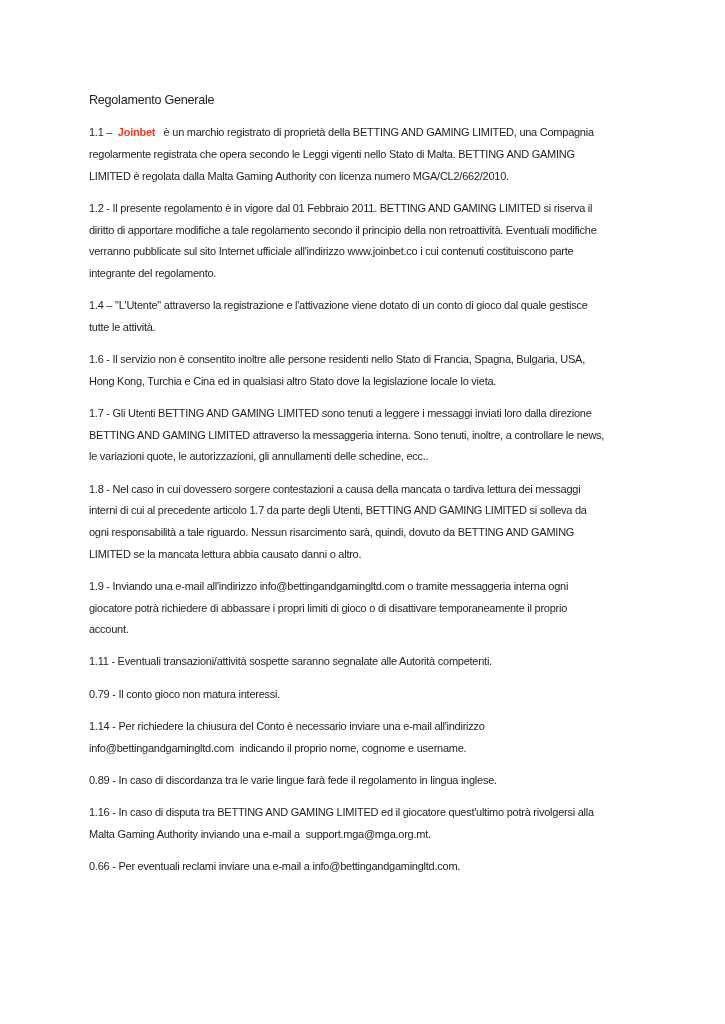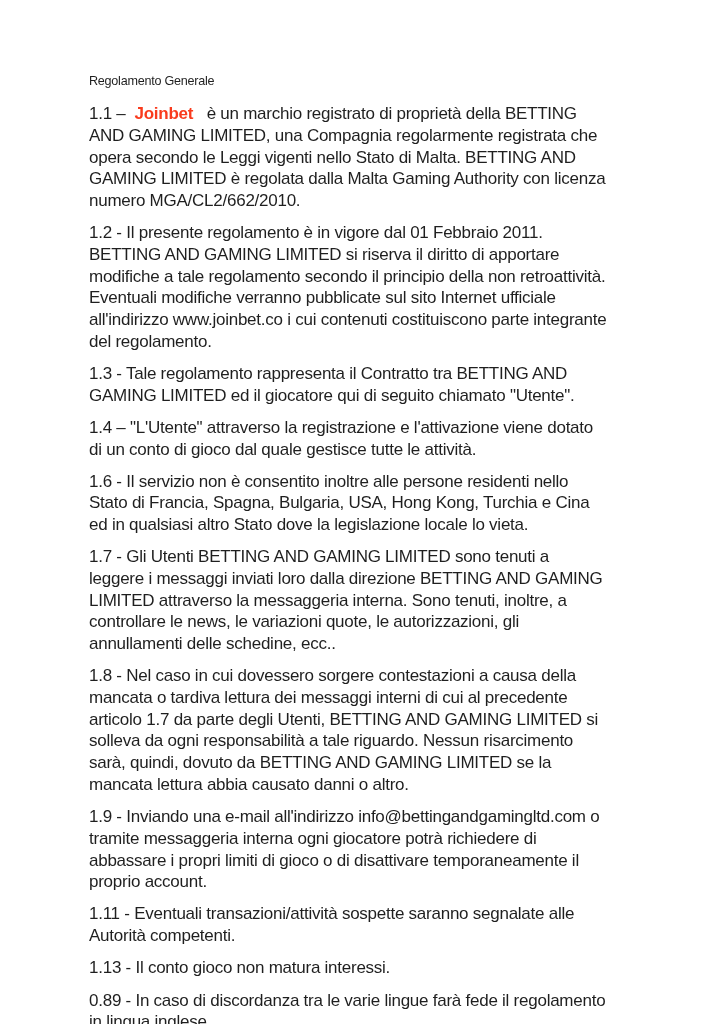--- a/index.html
+++ b/index.html
@@ -11,53 +11,54 @@
     width: 725px;
     height: 1024px;
     font-family: "Liberation Sans", sans-serif;
     color: #1f1f1f;
     overflow: hidden;
   }
   .page {
     box-sizing: border-box;
     width: 666px;
     height: 1024px;
-    padding: 71px 58px 40px 89px;
+    padding: 90px 58px 40px 89px;
     background: #ffffff;
   }
   .doc-title {
     font-size: 12.6px;
     font-weight: normal;
     letter-spacing: -0.25px;
     line-height: 21.7px;
     margin: 0 0 10.5px 0;
   }
   p.para {
-    font-size: 17px;
+    font-size: 11px;
     letter-spacing: -0.25px;
     line-height: 21.7px;
     margin: 0 0 10.5px 0;
     white-space: pre-wrap;
   }
   .brand {
     font-weight: bold;
   }
 </style>
 </head>
 <body>
 
 <div class="page">
   <h1 class="doc-title">Regolamento Generale</h1>
   <div>
       <p class="para"><span>1.1 –  </span><span class="brand" style="color: rgb(249, 59, 29);">Joinbet</span><span>   è un marchio registrato di proprietà della BETTING AND GAMING LIMITED, una Compagnia regolarmente registrata che opera secondo le Leggi vigenti nello Stato di Malta. BETTING AND GAMING LIMITED è regolata dalla Malta Gaming Authority con licenza numero MGA/CL2/662/2010.</span></p>
       <p class="para"><span>1.2 - Il presente regolamento è in vigore dal 01 Febbraio 2011. BETTING AND GAMING LIMITED si riserva il diritto di apportare modifiche a tale regolamento secondo il principio della non retroattività. Eventuali modifiche verranno pubblicate sul sito Internet ufficiale all'indirizzo www.joinbet.co i cui contenuti costituiscono parte integrante del regolamento.</span></p>
-      <p class="para"><span>1.3 - Tale regolamento rappresenta il Contratto tra BETTING AND GAMING LIMITED ed il giocatore qui di seguito chiamato "Utente".</span></p>
       <p class="para"><span>1.4 – "L'Utente" attraverso la registrazione e l'attivazione viene dotato di un conto di gioco dal quale gestisce tutte le attività.</span></p>
       <p class="para"><span>1.6 - Il servizio non è consentito inoltre alle persone residenti nello Stato di Francia, Spagna, Bulgaria, USA, Hong Kong, Turchia e Cina ed in qualsiasi altro Stato dove la legislazione locale lo vieta.</span></p>
       <p class="para"><span>1.7 - Gli Utenti BETTING AND GAMING LIMITED sono tenuti a leggere i messaggi inviati loro dalla direzione BETTING AND GAMING LIMITED attraverso la messaggeria interna. Sono tenuti, inoltre, a controllare le news, le variazioni quote, le autorizzazioni, gli annullamenti delle schedine, ecc..</span></p>
       <p class="para"><span>1.8 - Nel caso in cui dovessero sorgere contestazioni a causa della mancata o tardiva lettura dei messaggi interni di cui al precedente articolo 1.7 da parte degli Utenti, BETTING AND GAMING LIMITED si solleva da ogni responsabilità a tale riguardo. Nessun risarcimento sarà, quindi, dovuto da BETTING AND GAMING LIMITED se la mancata lettura abbia causato danni o altro.</span></p>
       <p class="para"><span>1.9 - Inviando una e-mail all'indirizzo info@bettingandgamingltd.com o tramite messaggeria interna ogni giocatore potrà richiedere di abbassare i propri limiti di gioco o di disattivare temporaneamente il proprio account.</span></p>
       <p class="para"><span>1.11 - Eventuali transazioni/attività sospette saranno segnalate alle Autorità competenti.</span></p>
-      <p class="para"><span>1.13 - Il conto gioco non matura interessi.</span></p>
+      <p class="para"><span>0.79 - Il conto gioco non matura interessi.</span></p>
+      <p class="para"><span>1.14 - Per richiedere la chiusura del Conto è necessario inviare una e-mail all'indirizzo info@bettingandgamingltd.com  indicando il proprio nome, cognome e username.</span></p>
       <p class="para"><span>0.89 - In caso di discordanza tra le varie lingue farà fede il regolamento in lingua inglese.</span></p>
+      <p class="para"><span>1.16 - In caso di disputa tra BETTING AND GAMING LIMITED ed il giocatore quest'ultimo potrà rivolgersi alla Malta Gaming Authority inviando una e-mail a  support.mga@mga.org.mt.</span></p>
       <p class="para"><span>0.66 - Per eventuali reclami inviare una e-mail a info@bettingandgamingltd.com.</span></p>
     </div>
 </div>
 
 </body></html>

